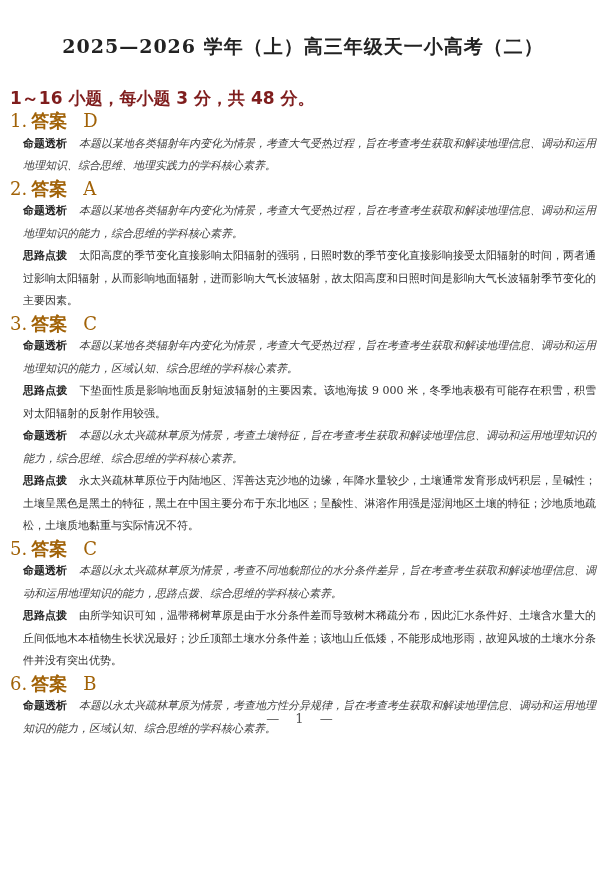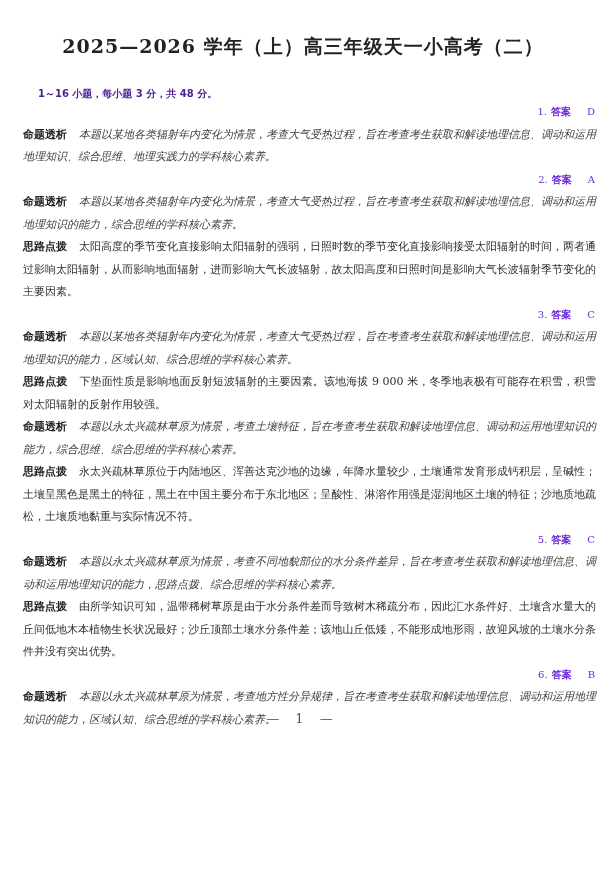--- a/index.html
+++ b/index.html
@@ -25,32 +25,30 @@
   .doc-subtitle {
     text-align: center;
     font-size: 21px;
     font-weight: 700;
     letter-spacing: 2px;
     color: #1f1f1f;
     margin: 32px 0 0 0;
   }
   .section-note {
     margin-top: 27px;
-    font-size: 10px;
+    font-size: 17px;
     font-weight: 600;
     font-family: "DejaVu Sans", "Liberation Sans", sans-serif;
-    color: #4c1d95;
-    margin-left: 28px;
+    color: #7f1d1d;
   }
   .question { margin: 0; }
   .q-head {
-    font-size: 10px;
+    font-size: 18px;
     line-height: 22.5px;
-    color: #6d28d9;
-    text-align: right;
+    color: #a16207;
   }
   .q-num { font-family: "DejaVu Serif", serif; margin-right: 4px; }
   .q-answer-label {
     font-weight: 700;
     font-family: "DejaVu Sans", "Liberation Sans", sans-serif;
     margin-right: 16px;
   }
   .q-answer { font-family: "DejaVu Serif", serif; letter-spacing: 1px; }
   .q-para {
     margin: 0 0 0 13px;

